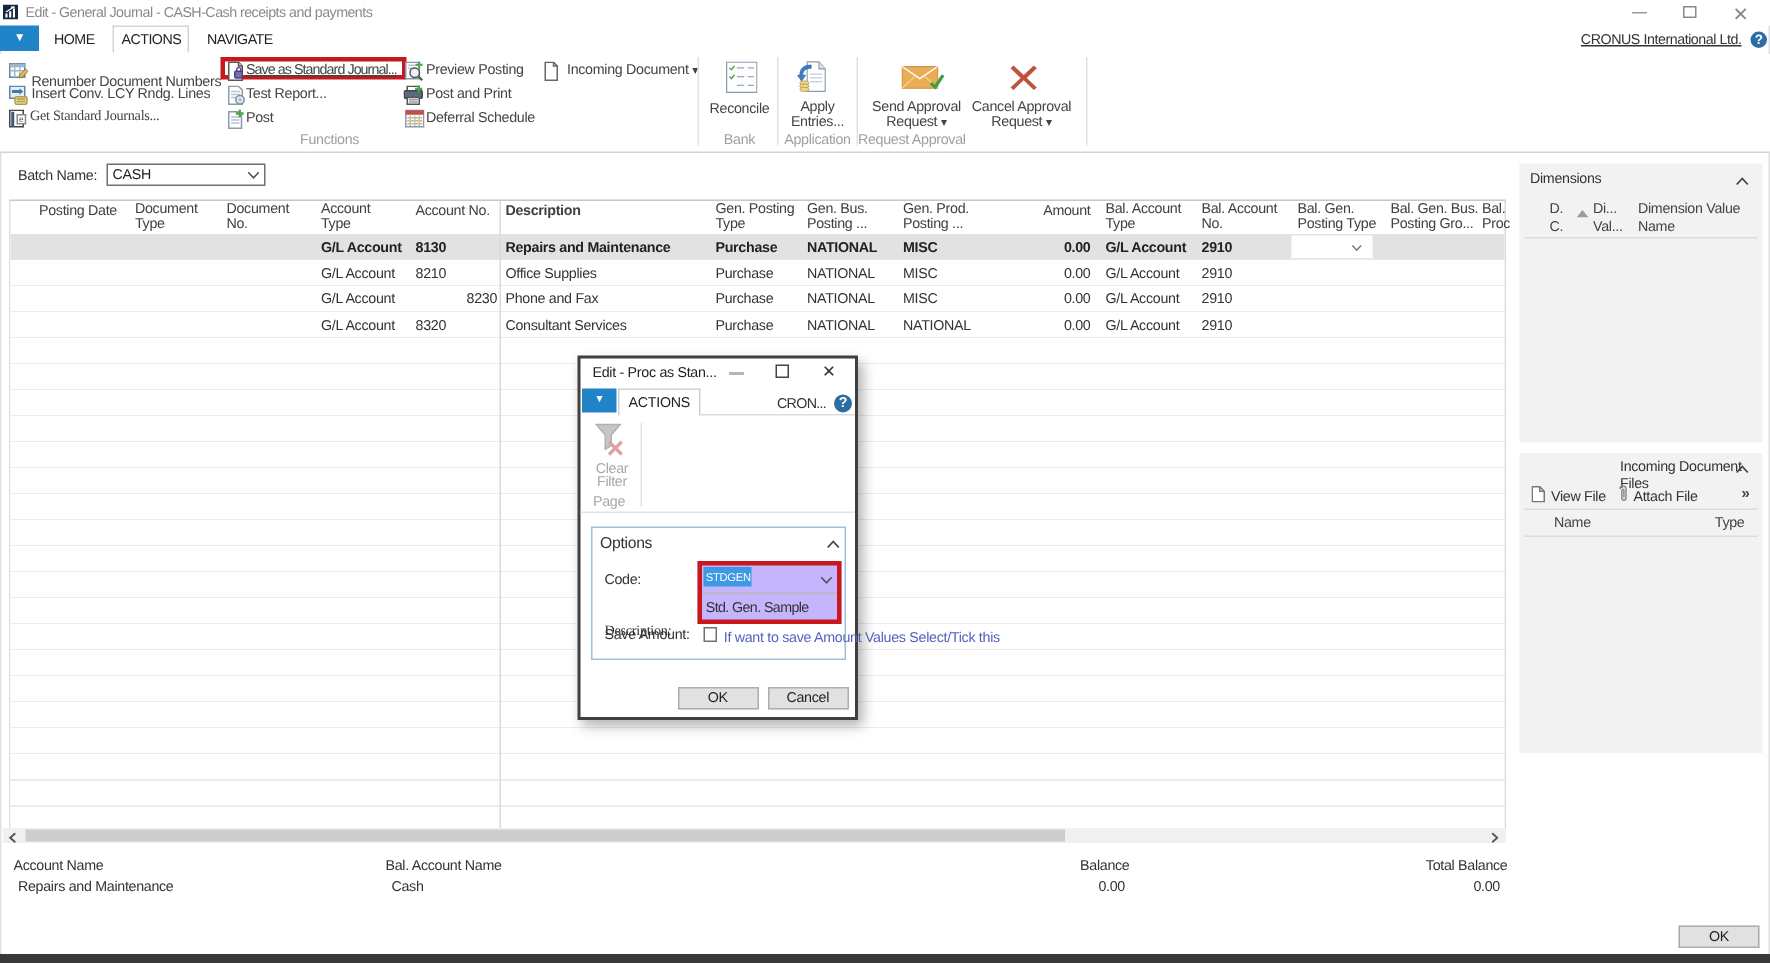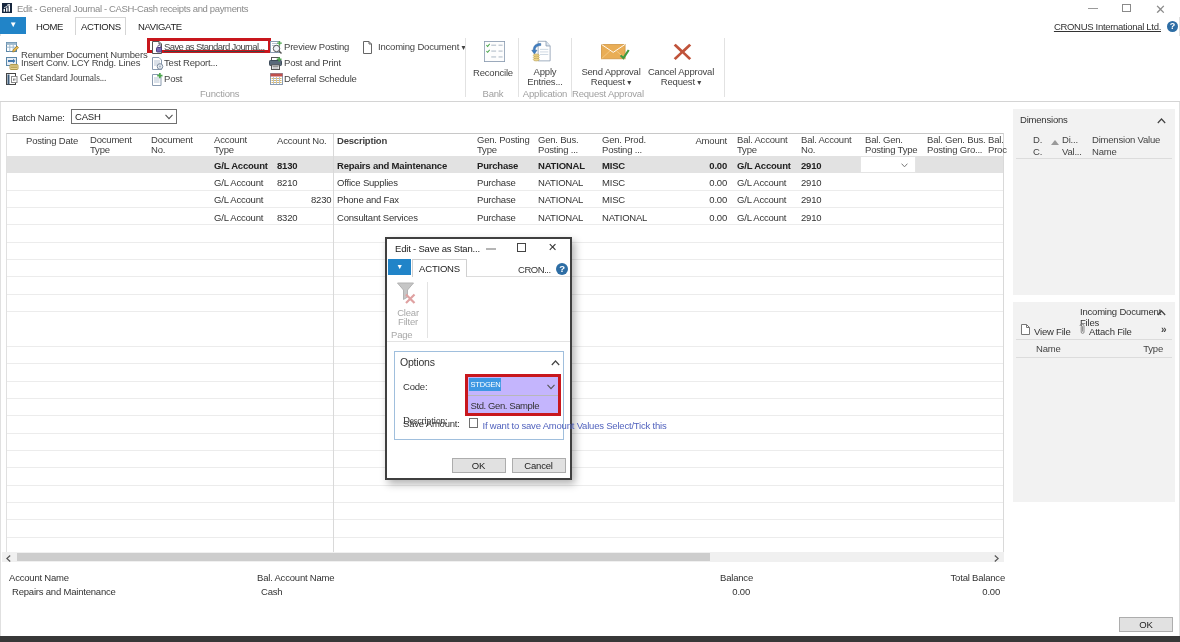--- a/index.html
+++ b/index.html
@@ -346,37 +346,37 @@
 <div class="abs" style="left:653px;top:572px;width:100px;text-align:right;color:#333;">Balance</div>
 <div class="abs" style="left:650px;top:585.5px;width:100px;text-align:right;color:#333;">0.00</div>
 <div class="abs" style="left:905px;top:572px;width:100px;text-align:right;color:#333;">Total Balance</div>
 <div class="abs" style="left:900px;top:585.5px;width:100px;text-align:right;color:#333;">0.00</div>
 
 <div class="abs" style="left:1119px;top:617px;width:54px;height:15px;background:#e1e1e1;border:1px solid #adadad;text-align:center;line-height:13px;color:#222;">OK</div>
 
 <div class="abs" style="left:0;top:636px;width:1180px;height:6px;background:#383838;"></div>
 
 <div class="abs" style="left:385px;top:237px;width:187px;height:243px;background:#fff;border:2px solid #3f3f3f;box-shadow:3px 4px 8px rgba(0,0,0,0.3);">
-  <div class="abs" style="left:8px;top:4px;color:#222;">Edit - Save as Stan...</div>
+  <div class="abs" style="left:8px;top:4px;color:#222;">Edit - Proc as Stan...</div>
   <div class="abs" style="left:99px;top:9px;width:10px;height:1.5px;background:#b5b5b5;"></div>
   <div class="abs" style="left:130px;top:4px;width:9px;height:9px;border:1.2px solid #444;"></div>
   <div class="abs" style="left:161px;top:2px;font-size:11px;color:#333;">✕</div>
 
   <div class="abs" style="left:1px;top:20px;width:23px;height:16px;background:#2184c8;color:#fff;font-size:7px;text-align:center;line-height:16px;">▼</div>
   <div class="abs" style="left:80px;top:37px;width:103px;height:1px;background:#dcdcdc;"></div>
   <div class="abs" style="left:25px;top:20px;width:55px;height:18px;background:#fff;border:1px solid #d0d0d0;border-bottom:none;text-align:center;line-height:18px;color:#222;">ACTIONS</div>
   <div class="abs" style="left:131px;top:24.5px;letter-spacing:-0.45px;color:#333;">CRON...</div>
   <div class="abs" style="left:169px;top:23.5px;width:12px;height:12px;border-radius:50%;background:#2d6da4;color:#fff;font-size:9.5px;font-weight:bold;text-align:center;line-height:12px;">?</div>
 
   <svg class="abs" style="left:9px;top:43px;" width="22" height="24" viewBox="0 0 22 24">
       <path d="M1.5 1 L17.5 1 L11.5 8 L11.5 15 L7.5 17.5 L7.5 8Z" fill="#c6c6c6" stroke="#b2b2b2"></path>
       <path d="M10 12.5 l8.5 8.5 M18.5 12.5 l-8.5 8.5" stroke="#dfa1a1" stroke-width="2.2"></path>
     </svg>
   <div class="abs" style="left:6px;top:68.5px;width:30px;text-align:center;color:#a8a8a8;line-height:9.5px;">Clear<br>Filter</div>
-  <div class="abs" style="left:4px;top:90px;width:30px;text-align:left;color:#a8a8a8;">Page</div>
+  <div class="abs" style="left:4px;top:90px;width:30px;text-align:center;color:#a8a8a8;">Page</div>
   <div class="abs" style="left:40px;top:43px;width:1px;height:56px;background:#e3e3e3;"></div>
   <div class="abs" style="left:0;top:102px;width:183px;height:1px;background:#e3e3e3;"></div>
 
   <div class="abs" style="left:7px;top:111.5px;width:170px;height:89px;border:1px solid #a0bfdd;background:#fff;">
     <div class="abs" style="left:5px;top:4px;font-size:10.5px;color:#333;">Options</div>
     <svg class="abs" style="left:156px;top:8px;" width="9" height="6" viewBox="0 0 9 6">
         <path d="M0.8 5 L4.5 1 L8.2 5" stroke="#444" stroke-width="1.2" fill="none"></path>
       </svg>
     <div class="abs" style="left:8px;top:29.5px;color:#333;">Code:</div>
     <div class="abs" style="left:8px;top:64px;color:#333;font-family:Liberation Serif, serif;">Description:</div>

